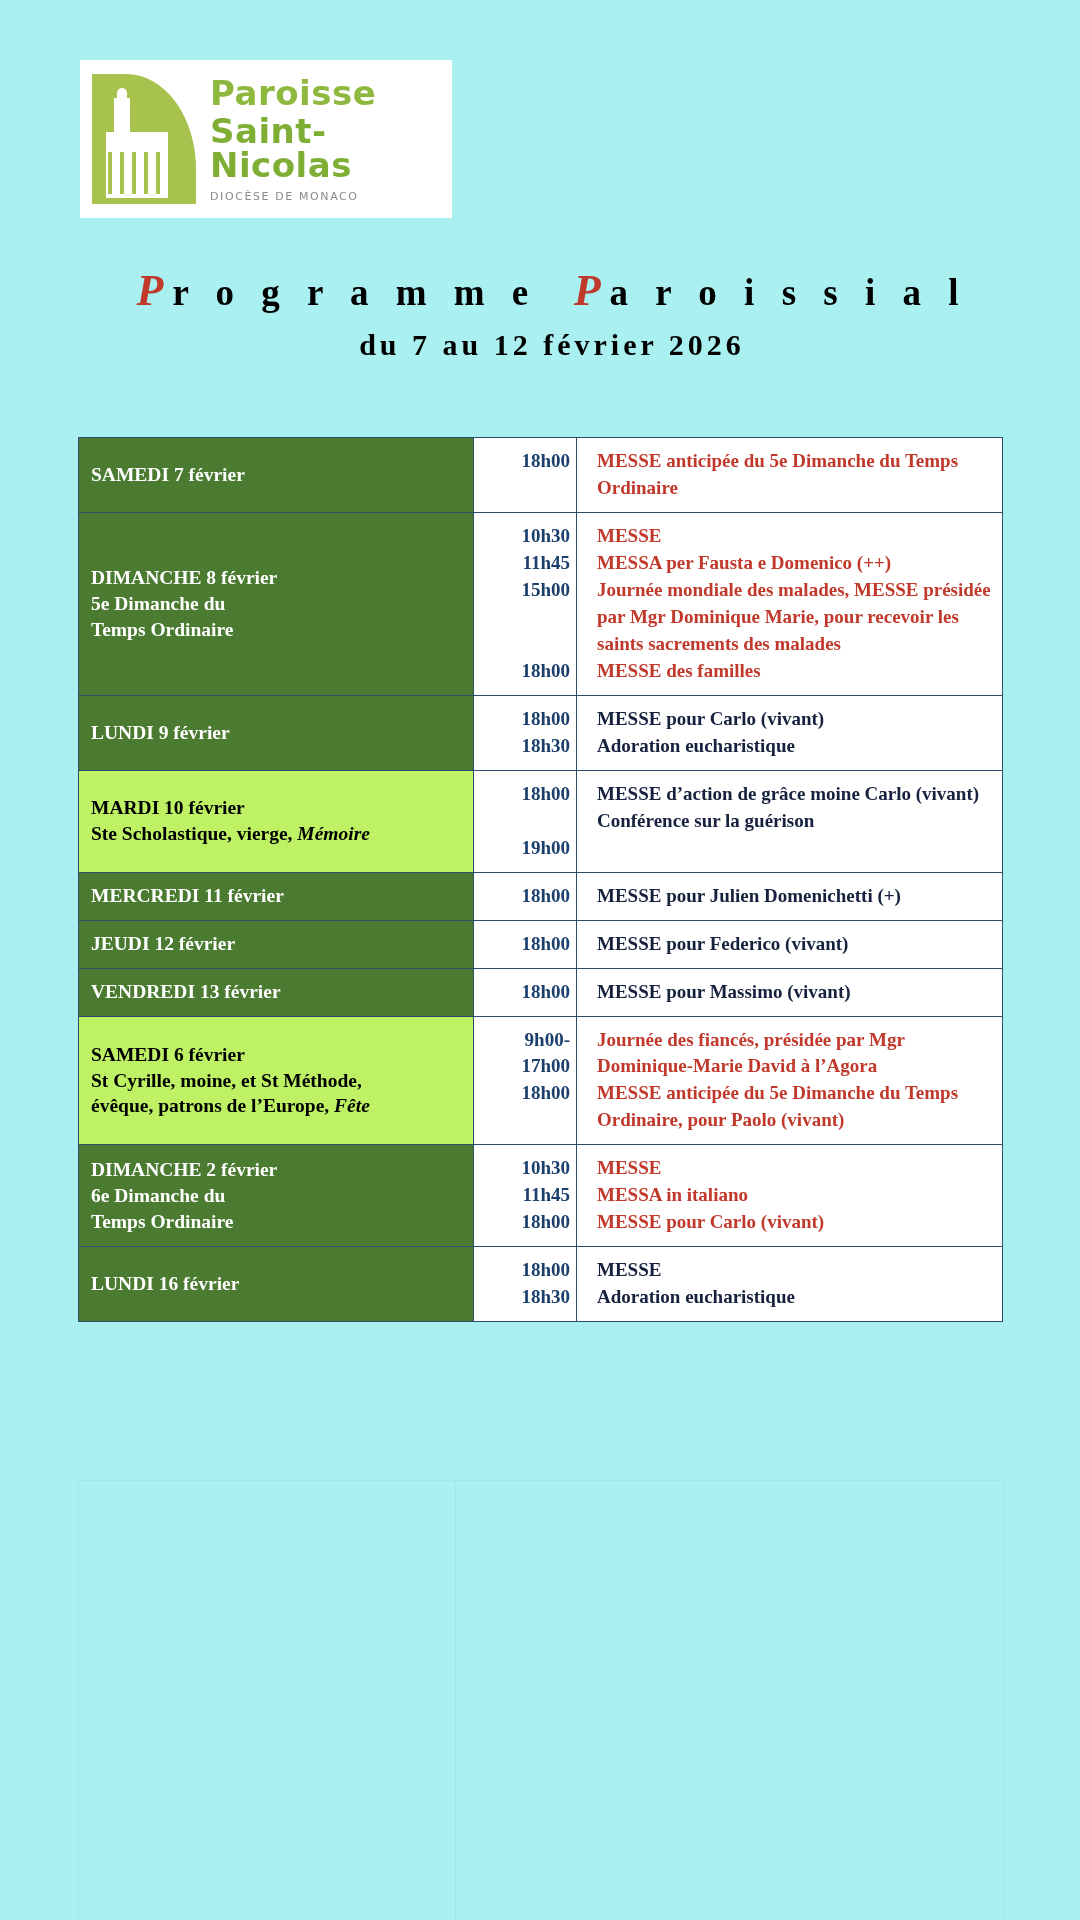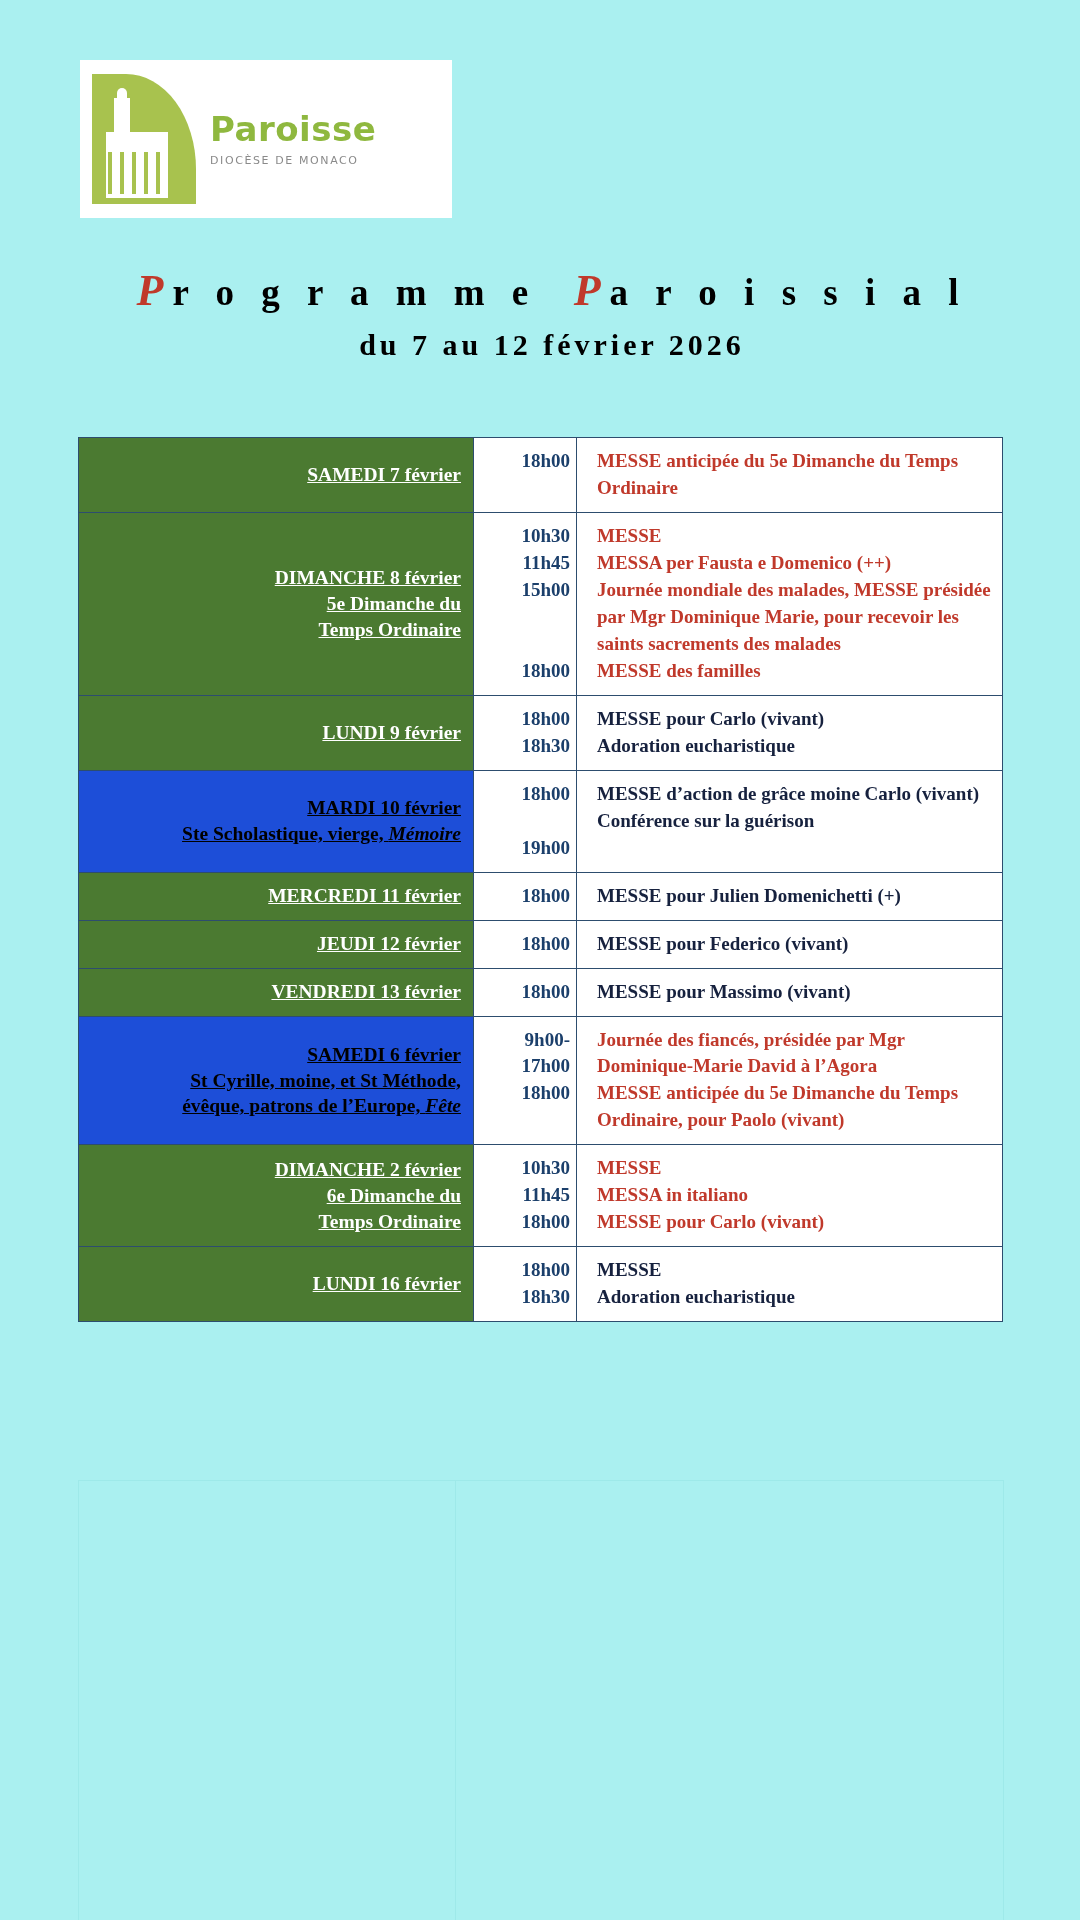--- a/index.html
+++ b/index.html
@@ -145,34 +145,33 @@
     border-collapse: collapse;
     table-layout: fixed;
   }
   .schedule td {
     border: 1px solid #2d4d6e;
     vertical-align: top;
     padding: 0;
   }
   td.day {
     width: 370px;
-    text-align: right;
+    text-align: left;
     vertical-align: middle;
     font-size: 19.5px;
     font-weight: bold;
     line-height: 1.32;
     padding: 10px 12px;
-    text-decoration: underline;
   }
   td.day.green {
     background: #4b7a31;
     color: #ffffff;
   }
   td.day.white {
-    background: #1d4ed8;
+    background: #bef264;
     color: #000000;
   }
   td.times {
     width: 76px;
     background: #ffffff;
     text-align: right;
     padding: 10px 6px 10px 20px;
     font-size: 19px;
     font-weight: bold;
     color: #1b3f6b;
@@ -210,20 +209,21 @@
 
   <div class="logo-box">
     <div class="logo-mark">
       <div class="leaf"></div>
       <div class="church"></div>
       <div class="tower"></div>
       <div class="bars"></div>
     </div>
     <div class="logo-text">
       <div class="logo-line1">Paroisse</div>
+      <div class="logo-line2">Saint-Nicolas</div>
       <div class="logo-sub">DIOCÈSE DE MONACO</div>
     </div>
   </div>
 
   <div class="title-wrap">
     <div class="title-main">
       <span class="cap">P</span><span>r o g r a m m e</span>&nbsp;&nbsp;<span class="cap">P</span><span>a r o i s s i a l</span>
     </div>
     <div class="title-sub">du 7 au 12 février 2026</div>
   </div>

